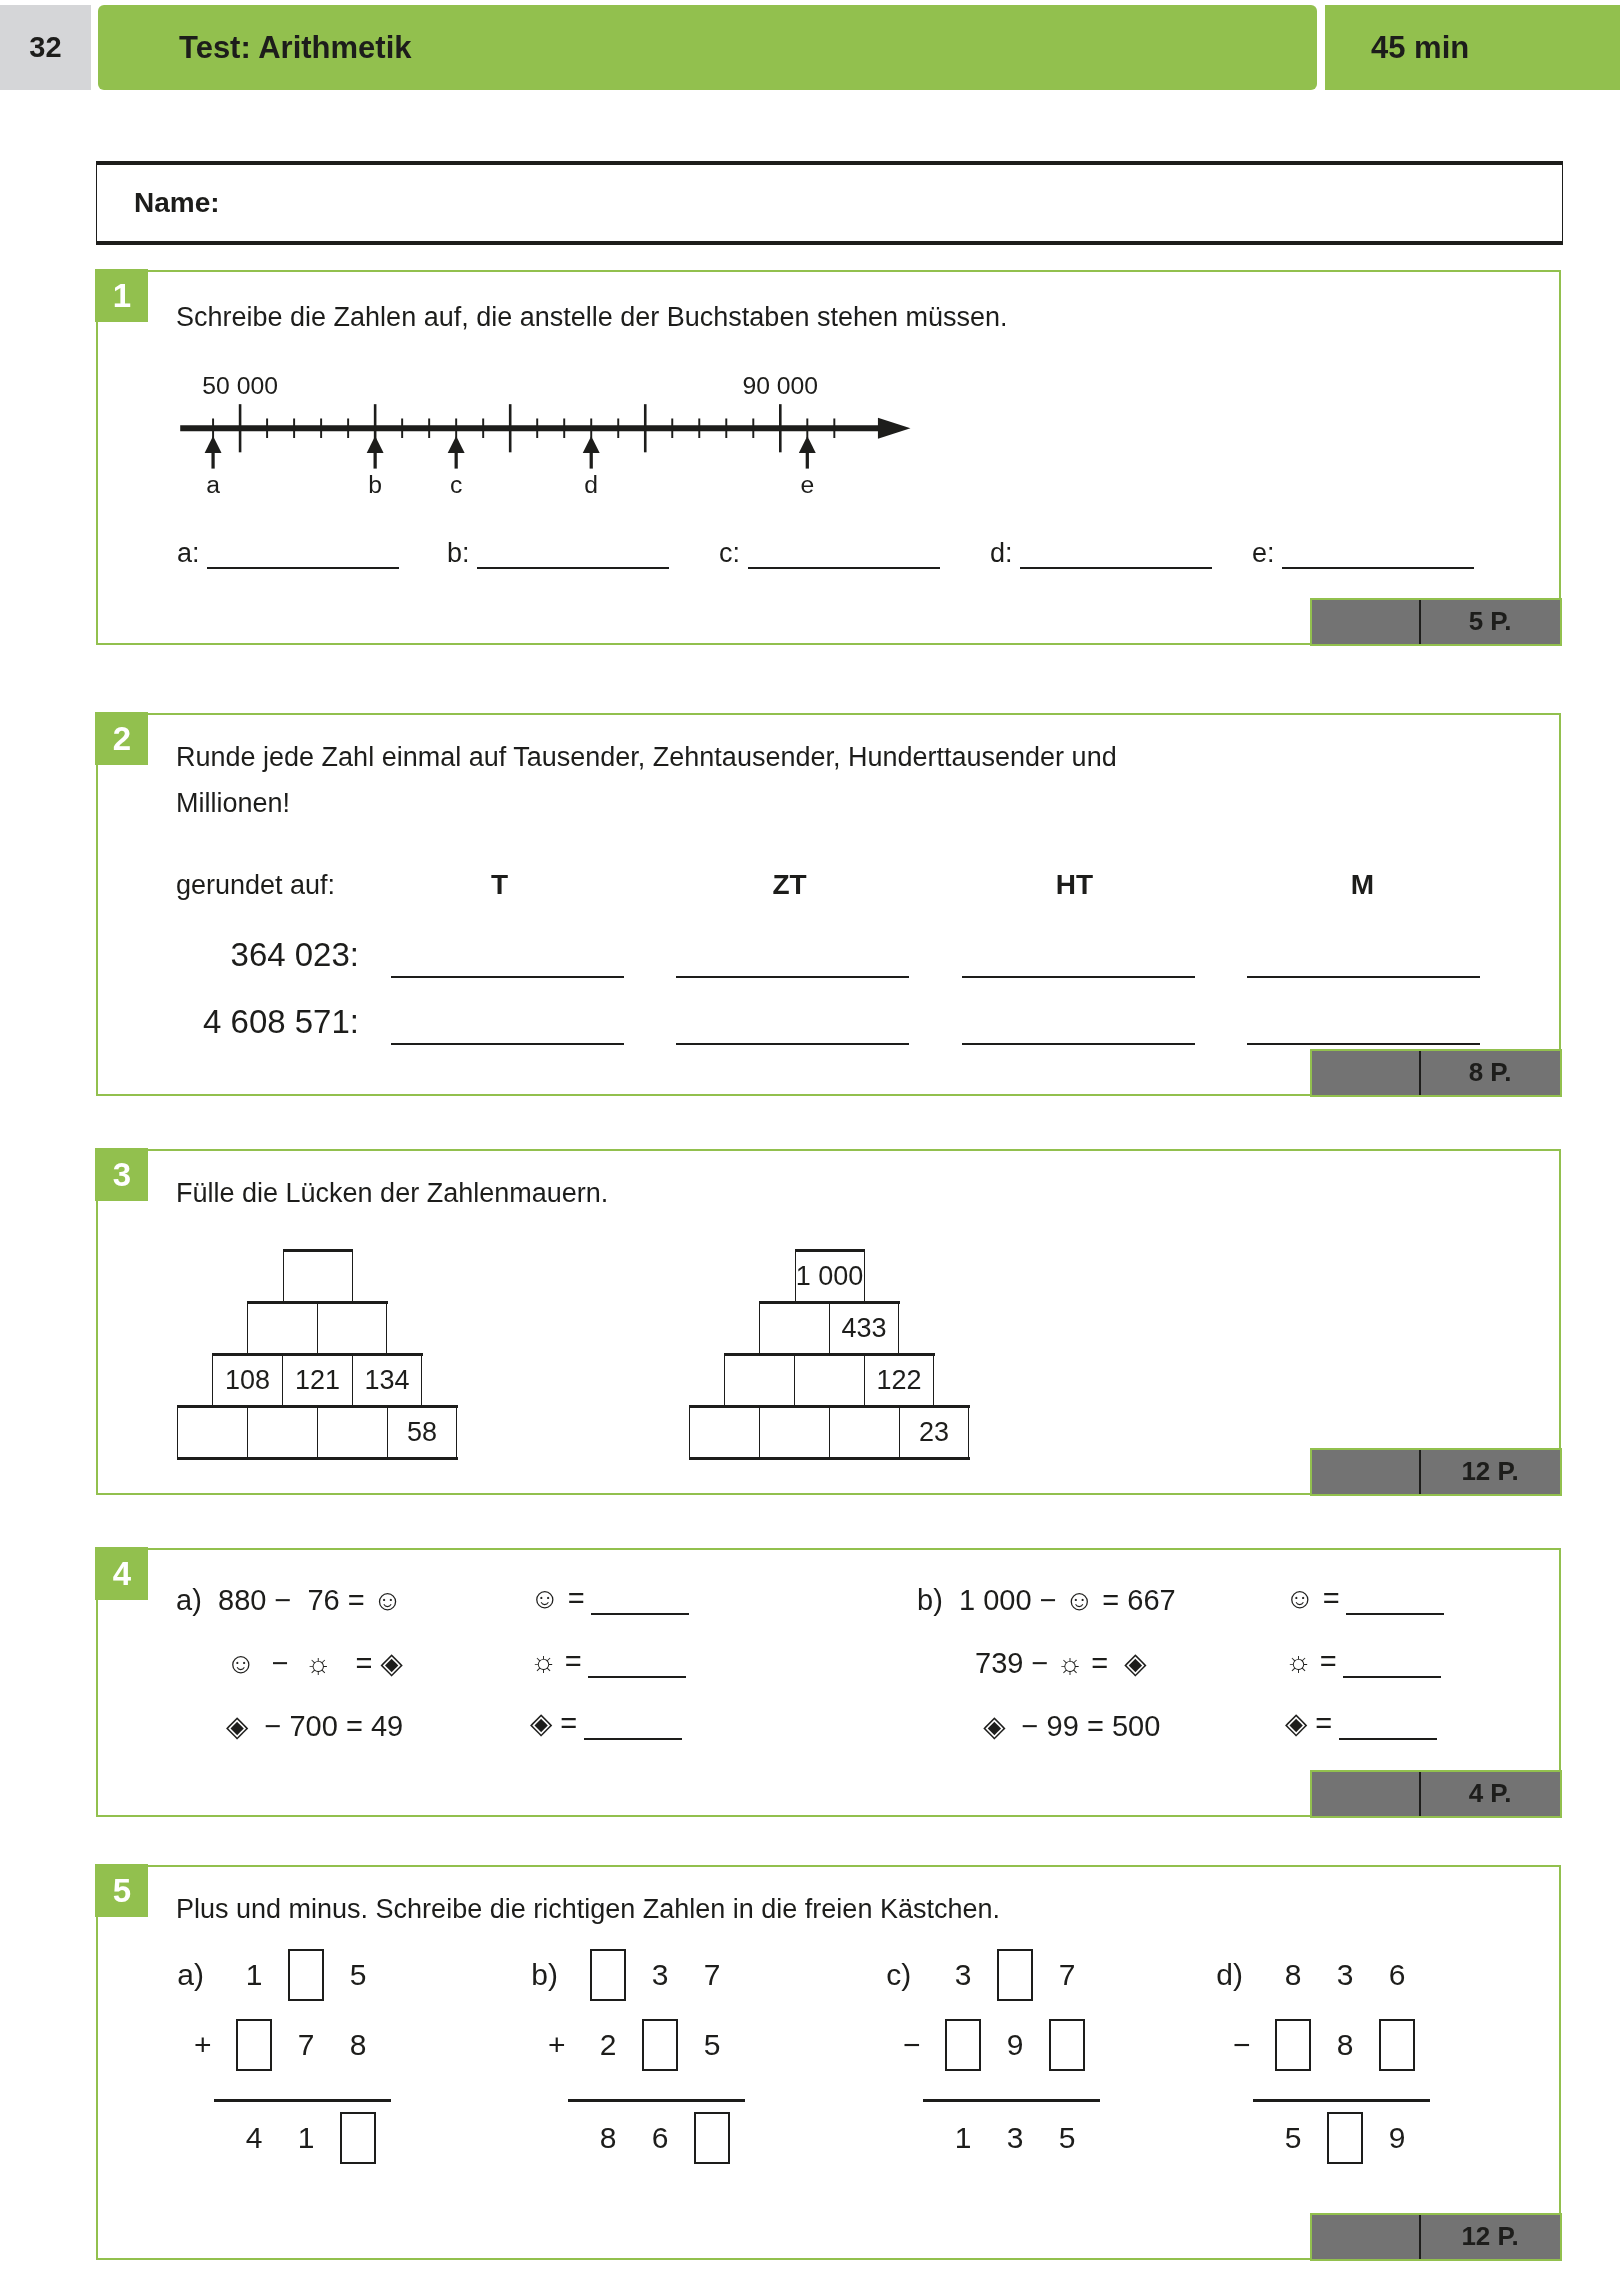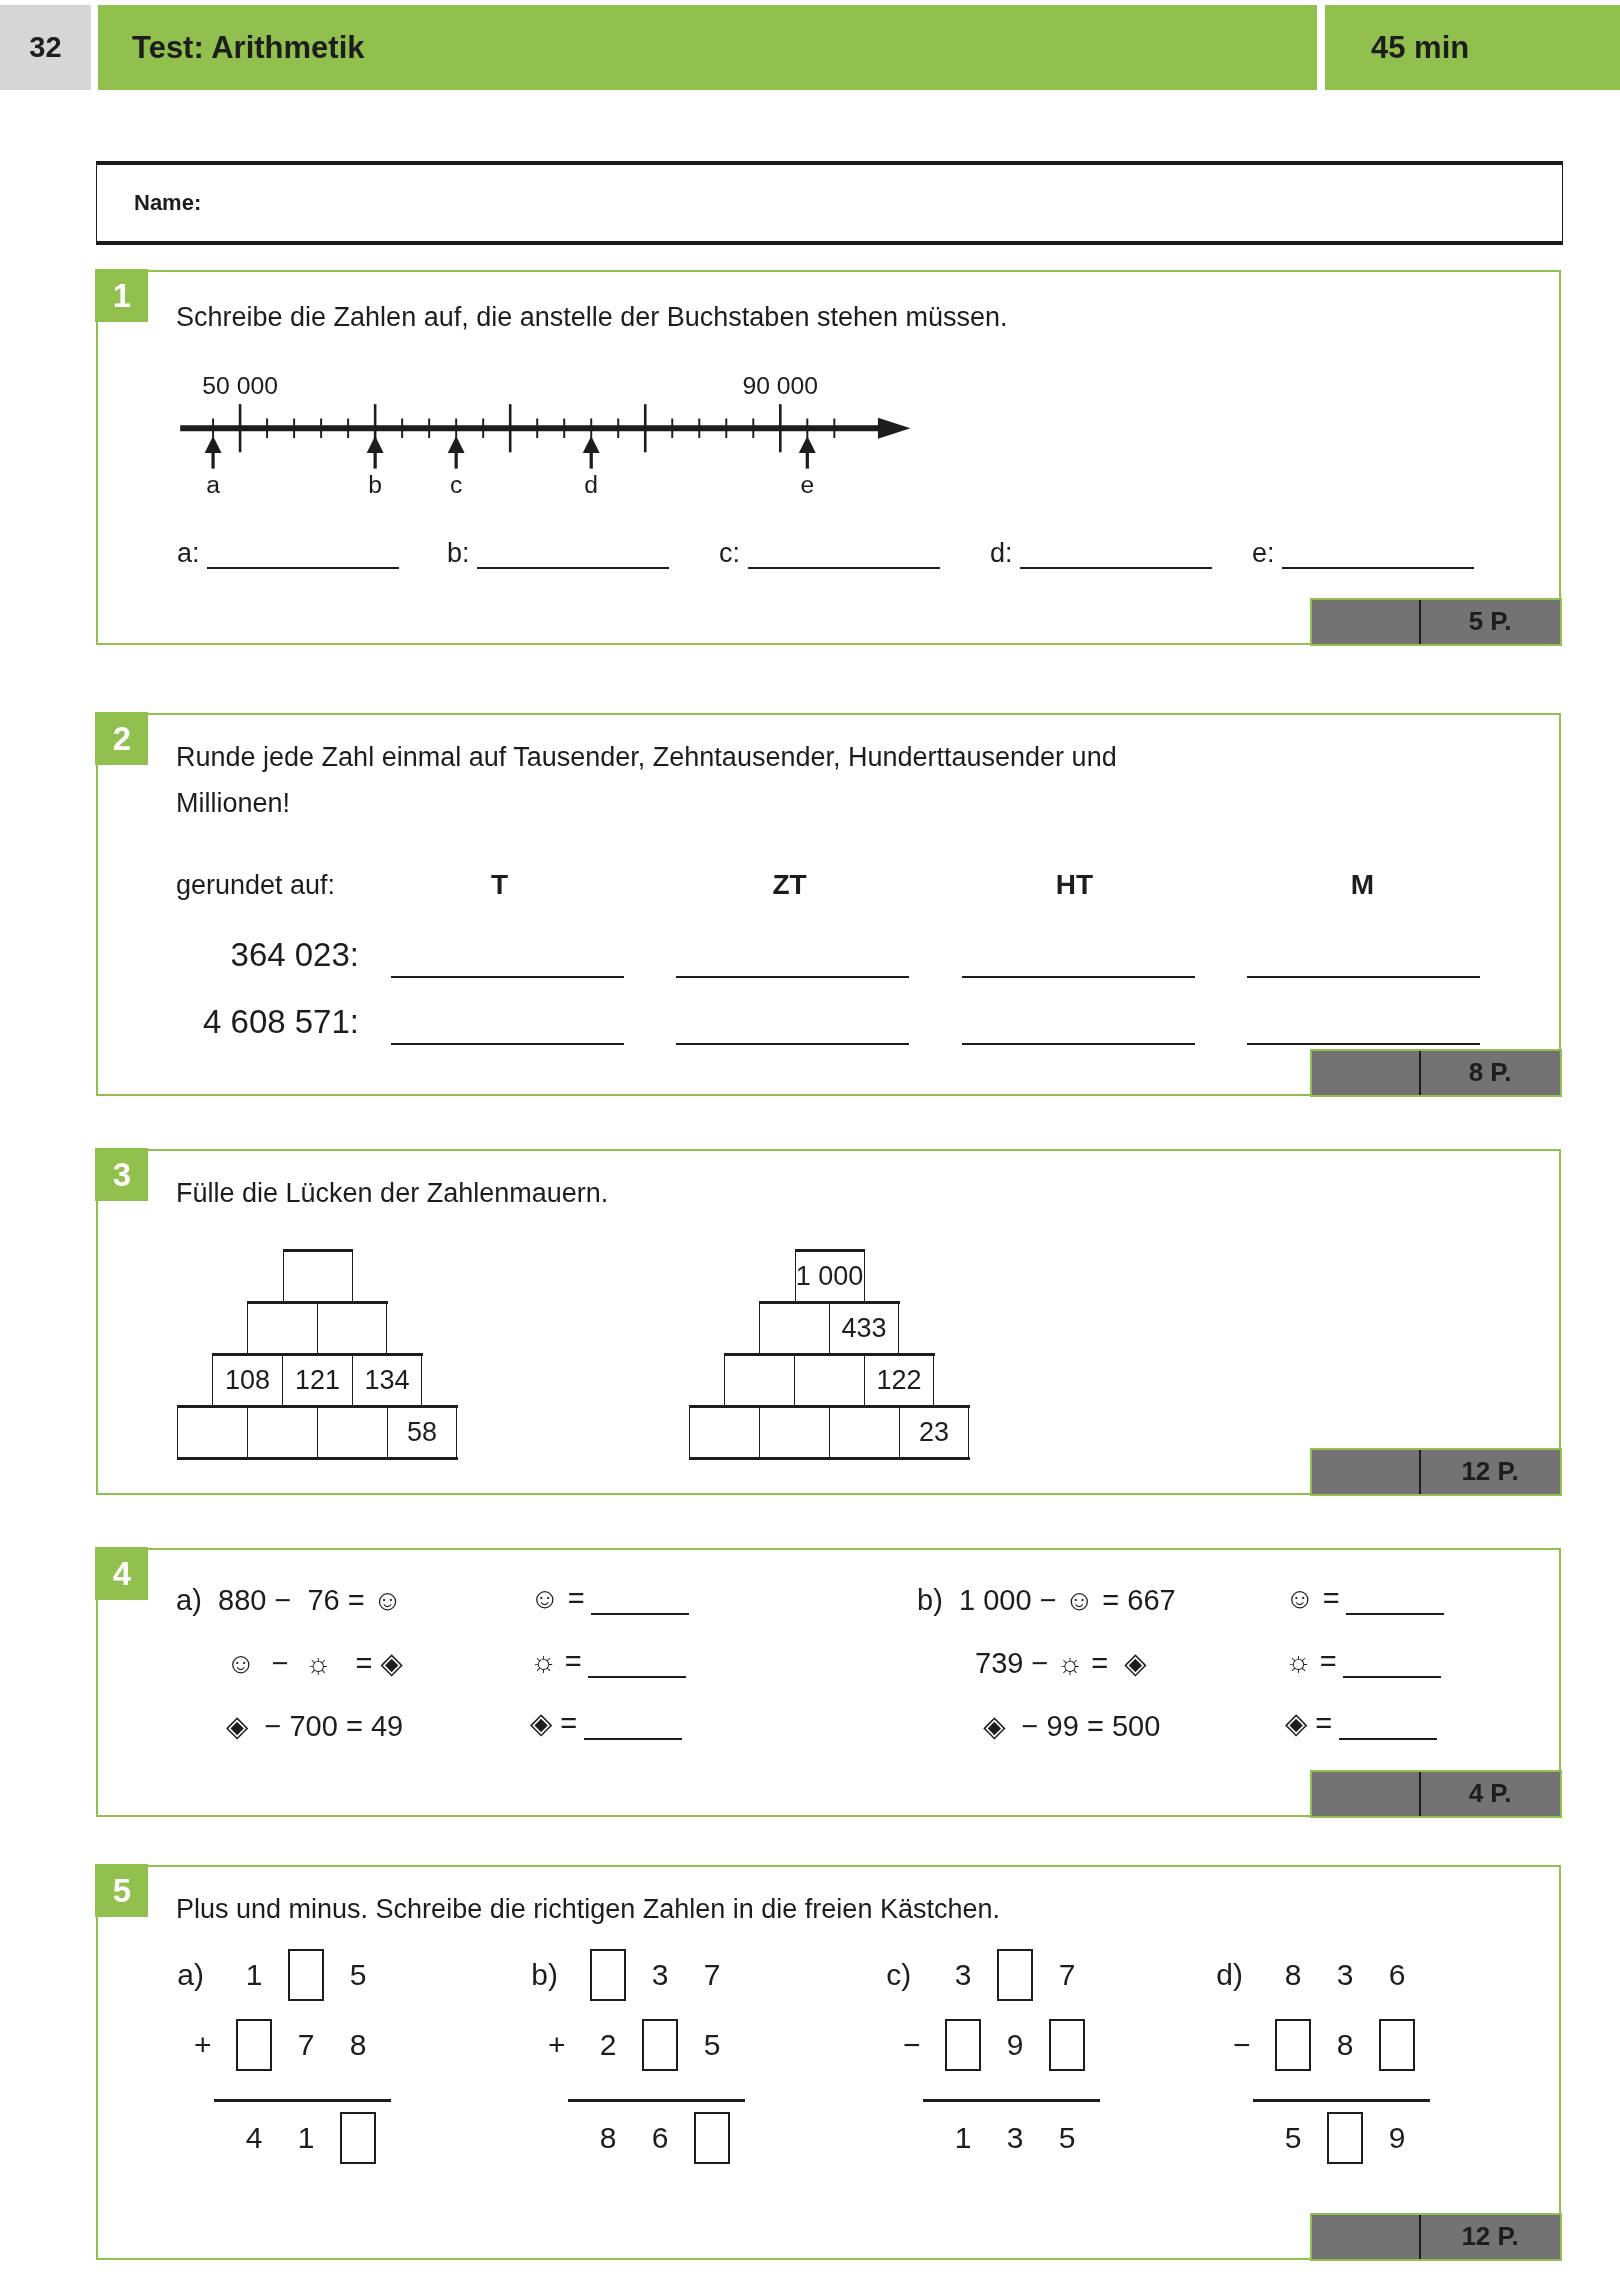--- a/index.html
+++ b/index.html
@@ -14,21 +14,21 @@
     background:#d5d6d8; display:flex; align-items:center; justify-content:center;
     font-size:29px; font-weight:bold; }
   .header-bar { position:absolute; top:5.2px; height:85px; background:#92c04e;
     display:flex; align-items:center; font-size:31px; font-weight:bold; box-sizing:border-box; }
 
   
   .name-bar { position:absolute; left:96px; top:161px; width:1465px; height:76px;
     border-top:4.6px solid #1d1d1b; border-bottom:4.6px solid #1d1d1b;
     border-left:1.3px solid #1d1d1b; border-right:1.3px solid #1d1d1b;
     display:flex; box-sizing:content-box; }
-  .name-cell { display:flex; align-items:center; font-size:22px; font-weight:bold; box-sizing:border-box; }
+  .name-cell { display:flex; align-items:center; font-size:28px; font-weight:bold; box-sizing:border-box; }
 
   
   .task { position:absolute; left:96px; width:1465px; border:2.6px solid #92c04e;
     background:#fff; box-sizing:border-box; }
   .badge { position:absolute; left:-2.6px; top:-2.6px; width:53px; height:53px;
     background:#92c04e; color:#ffffff; display:flex; align-items:center;
     justify-content:center; font-size:33px; font-weight:bold; }
   .instr { position:absolute; font-size:27px; white-space:pre; }
 
   .points { position:absolute; right:-2.6px; bottom:-2.6px; width:252px; height:48px;
@@ -73,21 +73,21 @@
   svg text { font-family:"Liberation Sans", sans-serif; fill:#1d1d1b; }
 </style>
 </head>
 <body>
 
 <div class="page">
 
   <div class="pagenum-box">
     <span>32</span>
   </div>
-  <div class="header-bar" style="left:98px; width:1219px; padding-left:34px;">
+  <div class="header-bar" style="left:98px; width:1219px; padding-left:81px;border-radius:6px;">
     <span>Test: Arithmetik</span>
   </div>
   <div class="header-bar" style="left:1325px; width:296px; padding-left:46px;">
     <span>45 min</span>
   </div>
 
   <div class="name-bar">
     <div class="name-cell" style="width:707px; padding-left:37px;">
       <span>Name:</span>
     </div>

